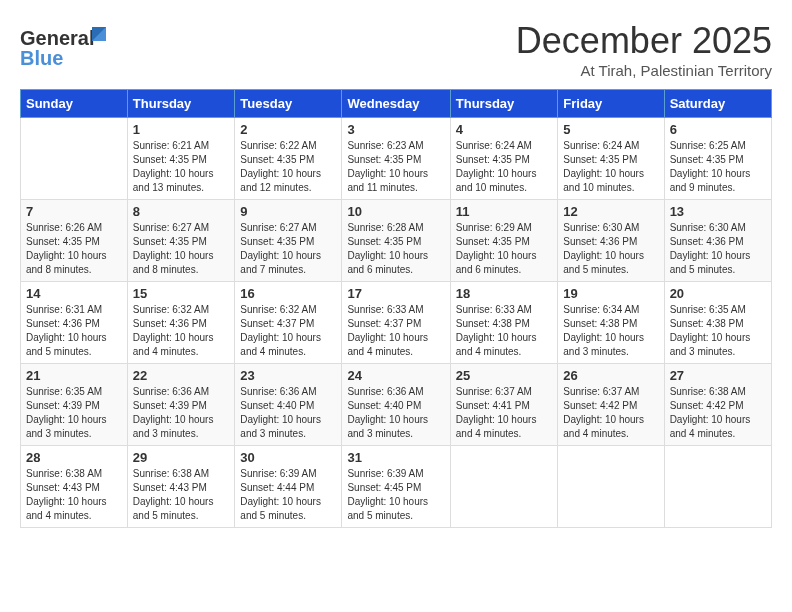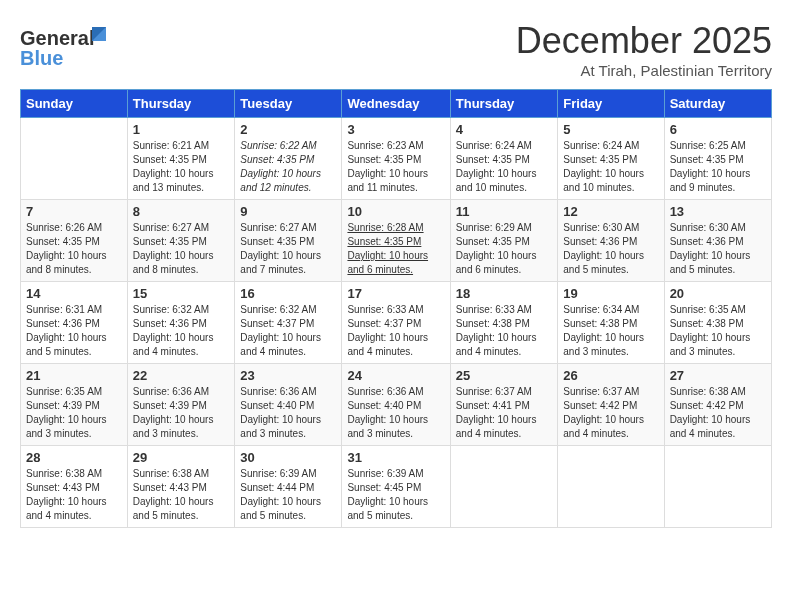--- a/index.html
+++ b/index.html
@@ -110,21 +110,21 @@
         <td class="empty-cell"></td>
         <td>
           <span class="day-number">1</span>
           <div class="day-info" style="white-space: pre-line;">Sunrise: 6:21 AM
 Sunset: 4:35 PM
 Daylight: 10 hours
 and 13 minutes.</div>
         </td>
         <td>
           <span class="day-number">2</span>
-          <div class="day-info" style="white-space: pre-line; font-style: italic;">Sunrise: 6:22 AM
+          <div class="day-info" style="white-space: pre-line;">Sunrise: 6:22 AM
 Sunset: 4:35 PM
 Daylight: 10 hours
 and 12 minutes.</div>
         </td>
         <td>
           <span class="day-number">3</span>
           <div class="day-info" style="white-space: pre-line;">Sunrise: 6:23 AM
 Sunset: 4:35 PM
 Daylight: 10 hours
 and 11 minutes.</div>
@@ -168,21 +168,21 @@
         </td>
         <td>
           <span class="day-number">9</span>
           <div class="day-info" style="white-space: pre-line;">Sunrise: 6:27 AM
 Sunset: 4:35 PM
 Daylight: 10 hours
 and 7 minutes.</div>
         </td>
         <td>
           <span class="day-number">10</span>
-          <div class="day-info" style="white-space: pre-line; text-decoration: underline;">Sunrise: 6:28 AM
+          <div class="day-info" style="white-space: pre-line;">Sunrise: 6:28 AM
 Sunset: 4:35 PM
 Daylight: 10 hours
 and 6 minutes.</div>
         </td>
         <td>
           <span class="day-number">11</span>
           <div class="day-info" style="white-space: pre-line;">Sunrise: 6:29 AM
 Sunset: 4:35 PM
 Daylight: 10 hours
 and 6 minutes.</div>

